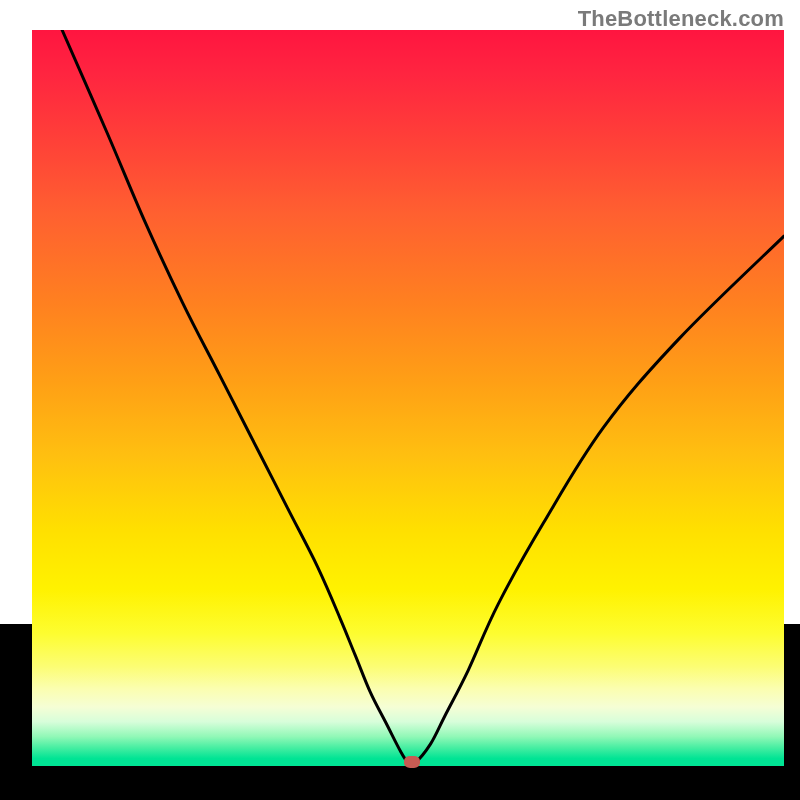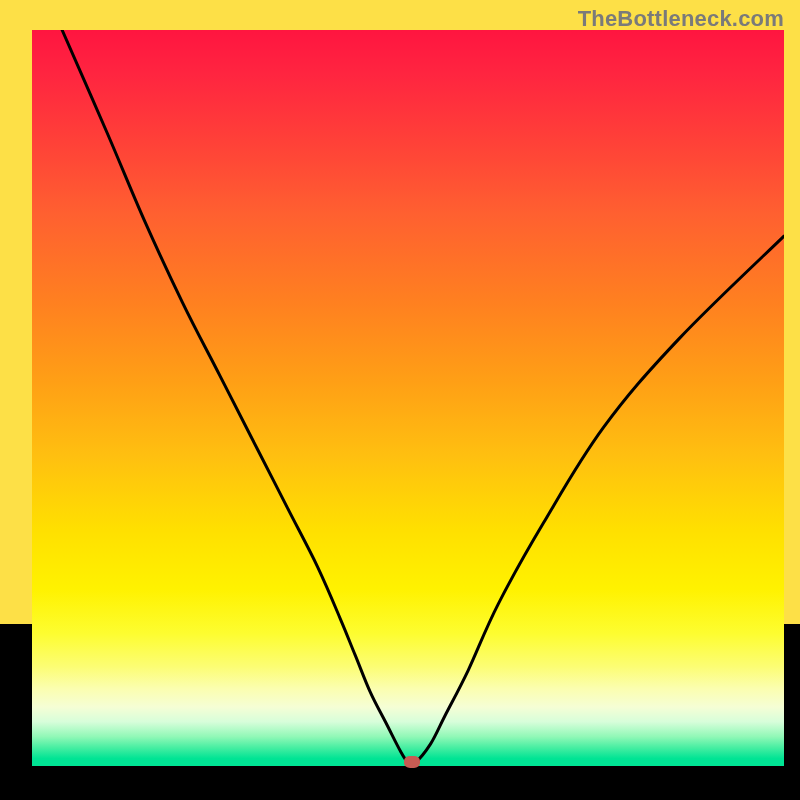--- a/index.html
+++ b/index.html
@@ -10,21 +10,21 @@
     background: #000;
     overflow: hidden;
     font-family: Arial, Helvetica, sans-serif;
   }
   .frame {
     position: absolute;
     left: 0;
     top: 0;
     width: 800px;
     height: 624px;
-    background: #fde047;
+    background: #ffffff;
   }
   .plot-area {
     position: absolute;
     left: 32px;
     top: 30px;
     width: 752px;
     height: 736px;
     background: linear-gradient(to bottom,
       #ff1540 0%,
       #ff2540 6%,

